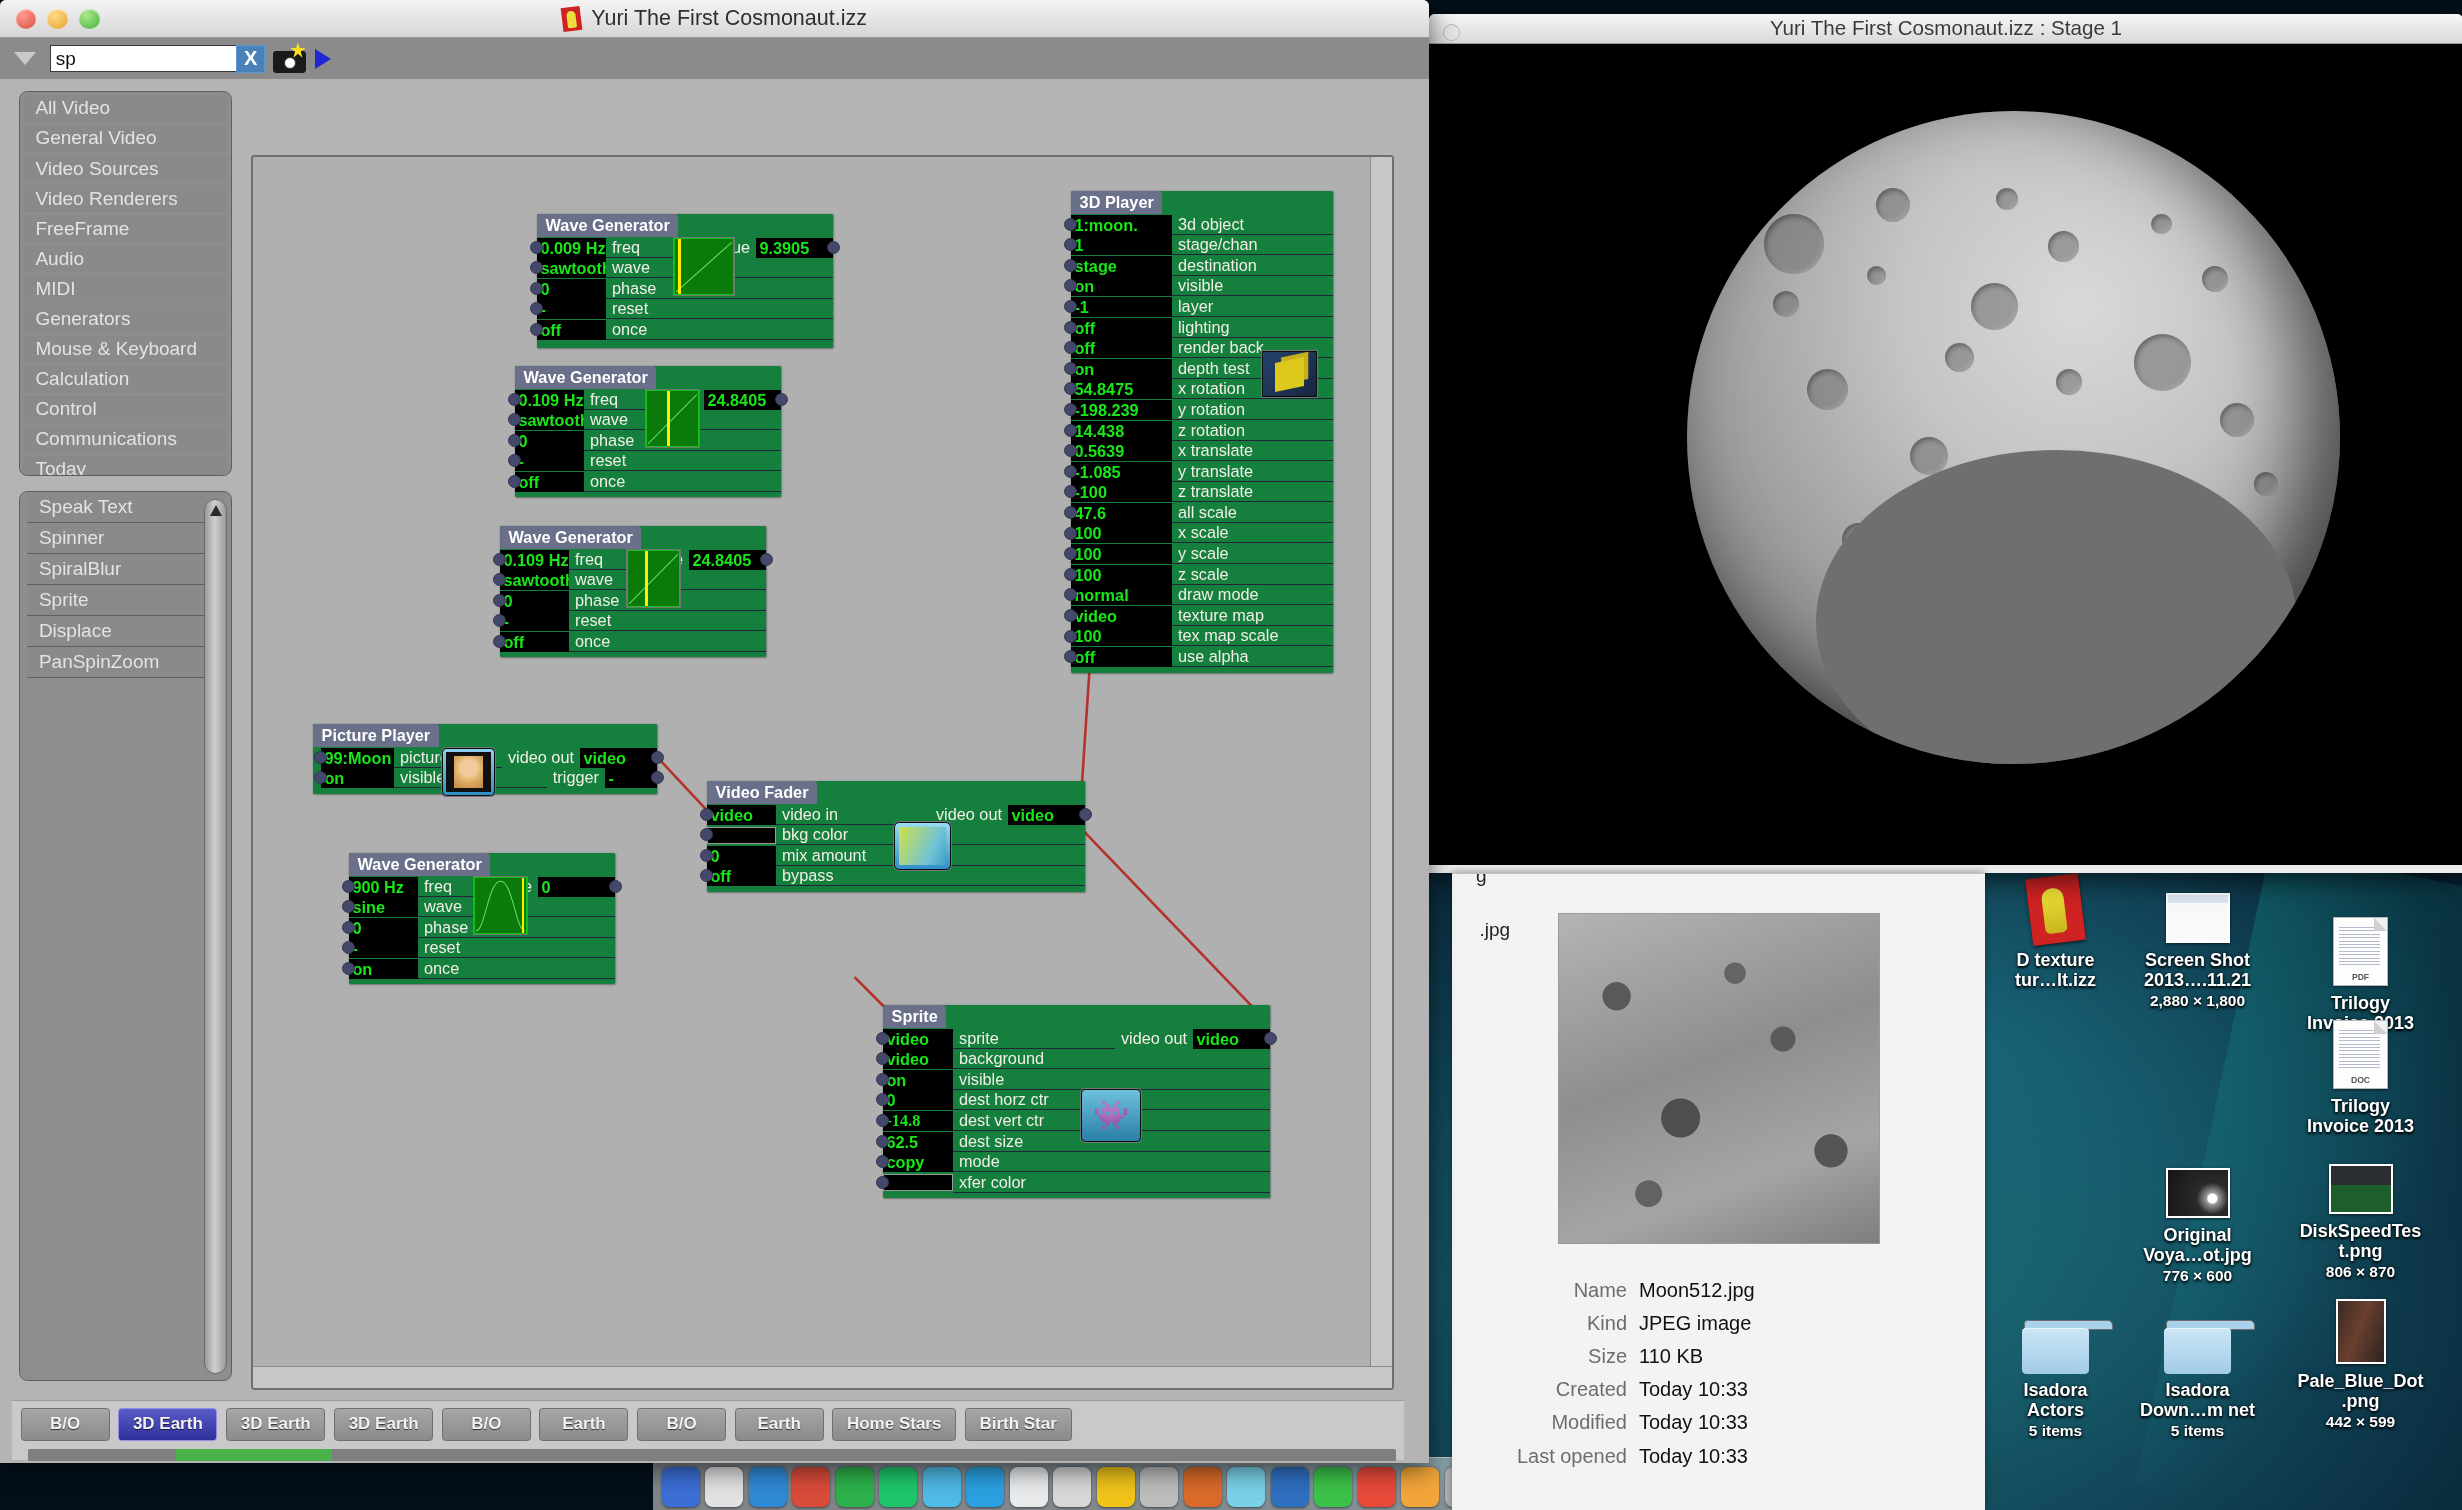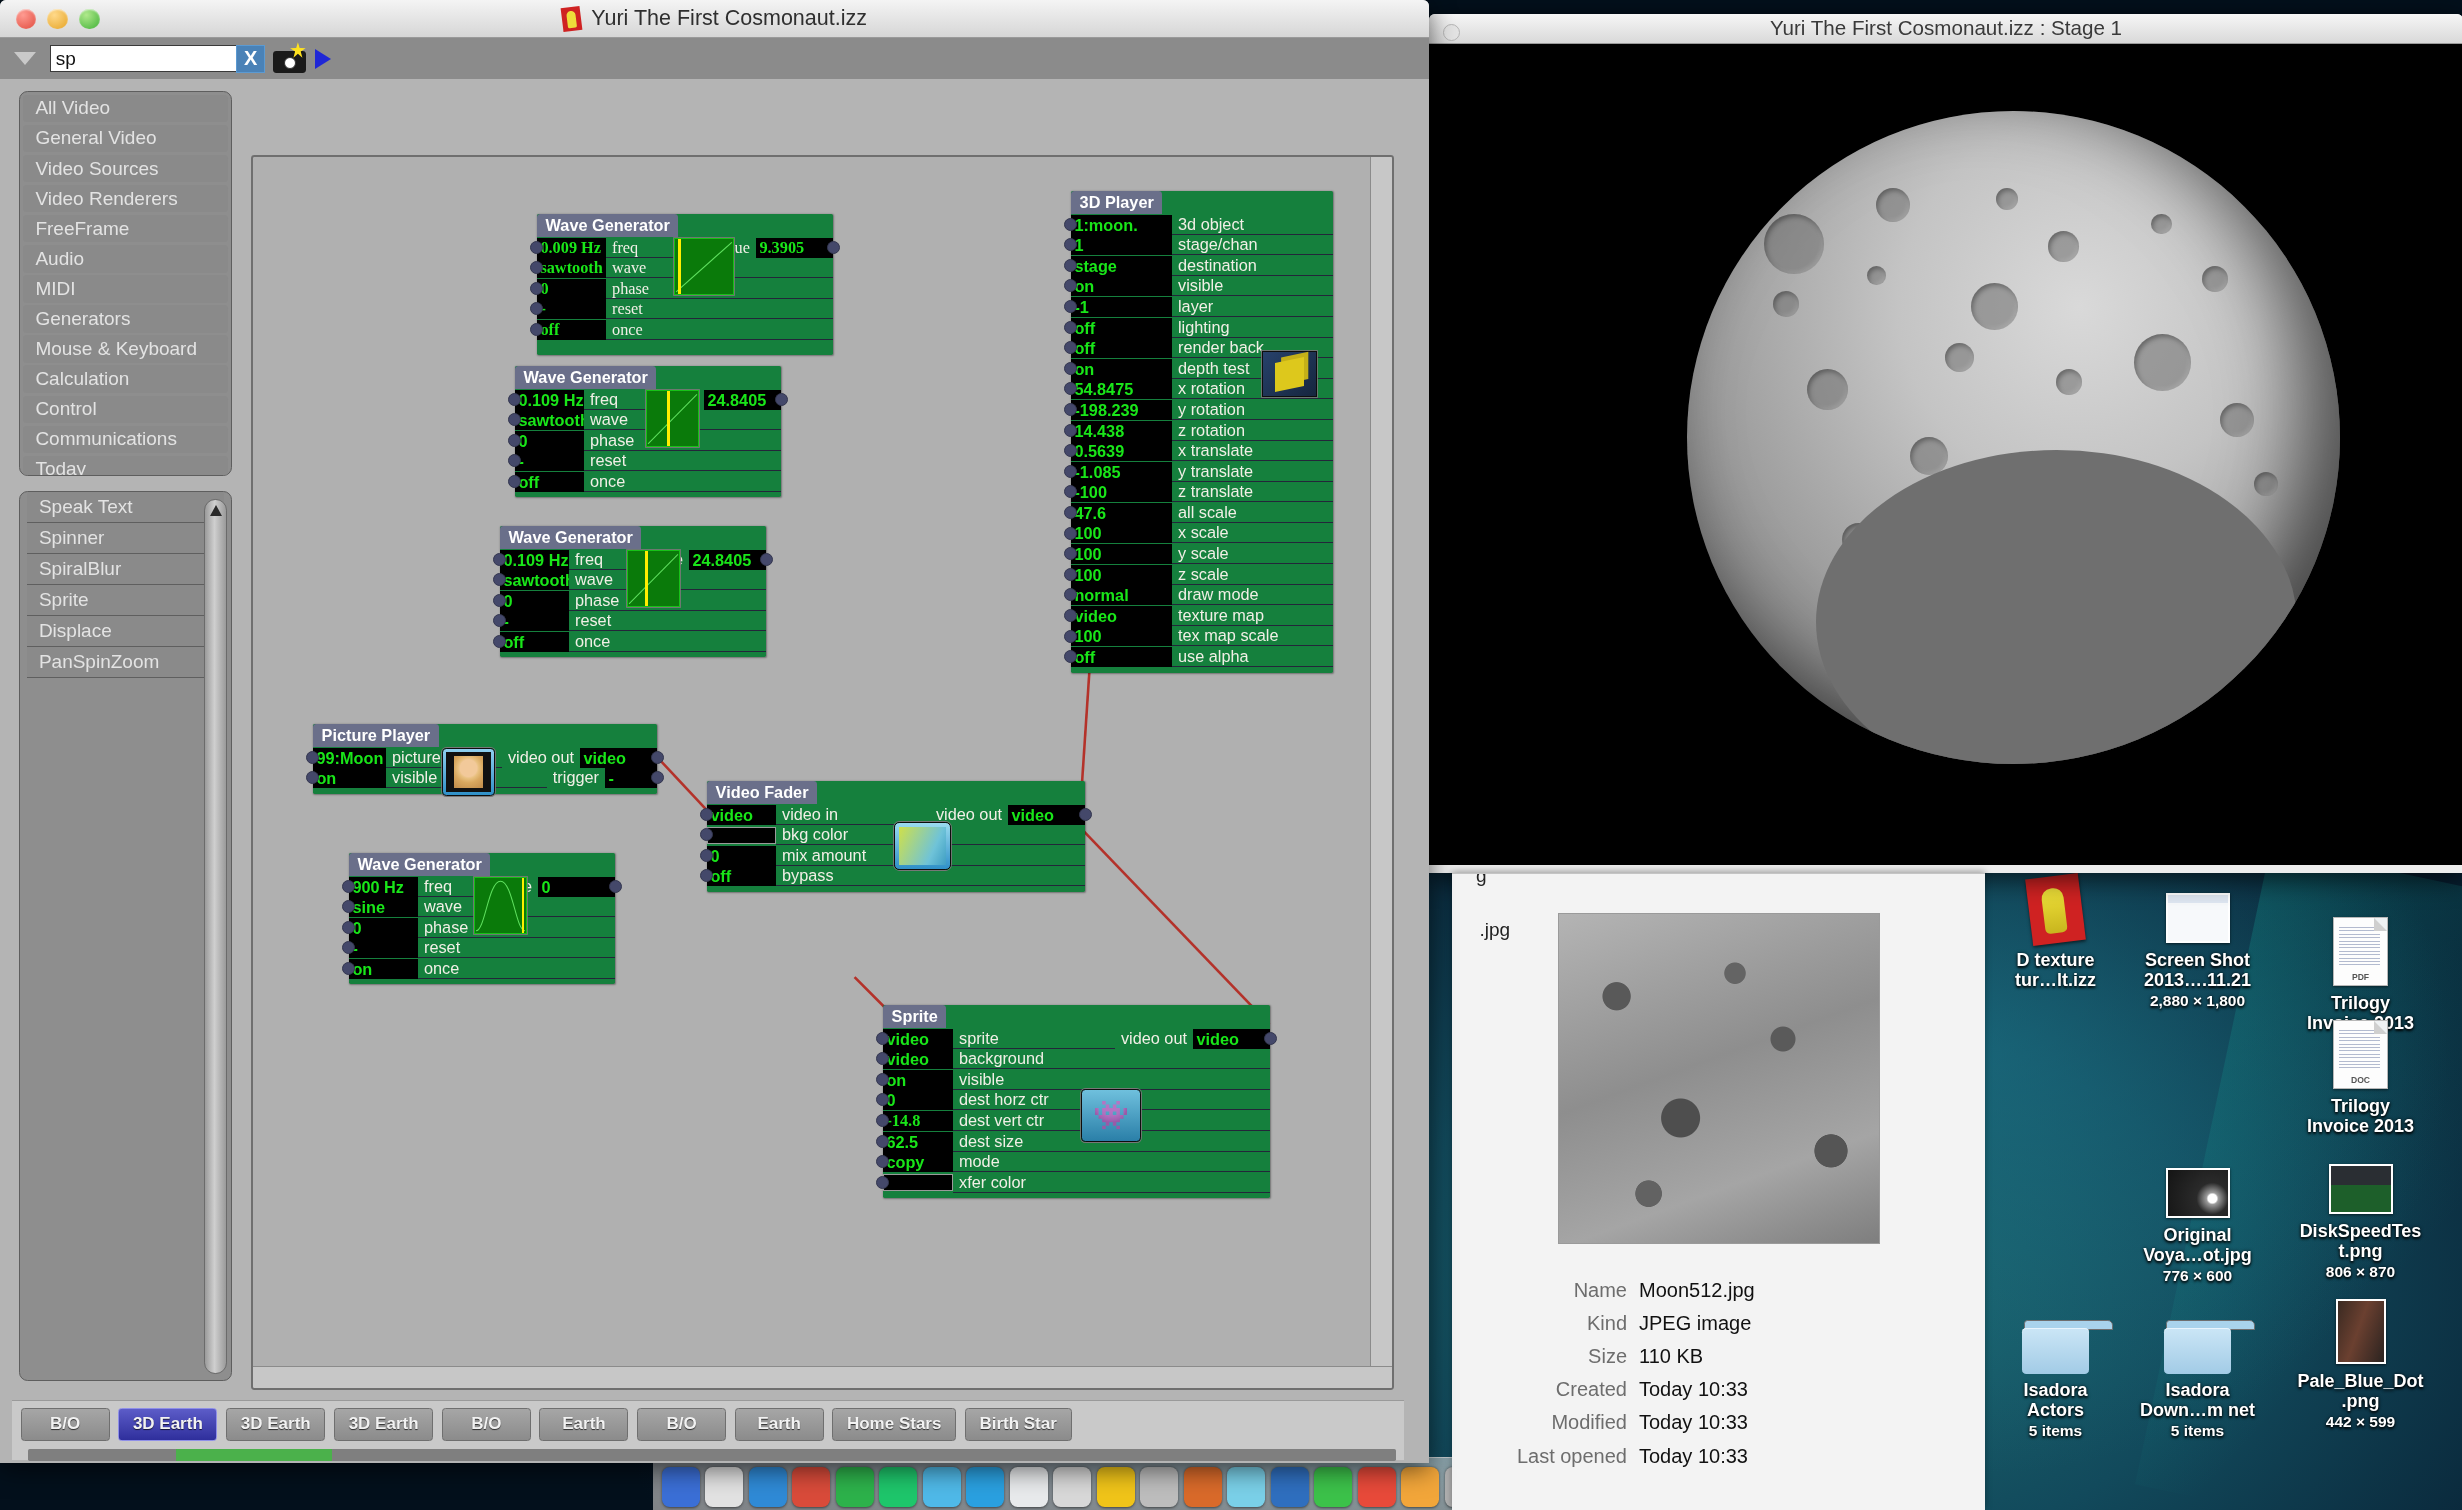--- a/index.html
+++ b/index.html
@@ -425,21 +425,21 @@
     <div class="scene">
       <div class="scene-inner" id="nodes-layer">
         <svg class="wire" width="1143" height="1235" viewBox="0 0 1330 1438">
           <g stroke="#b4322a" stroke-width="3" fill="none">
             <line x1="462" y1="690" x2="535" y2="768"></line>
             <line x1="962" y1="772" x2="1010" y2="45"></line>
             <line x1="962" y1="780" x2="1183" y2="1010"></line>
             <line x1="735" y1="990" x2="700" y2="955"></line>
           </g>
         </svg>
-      <div class="node" style="left: 284px; top: 57px; width: 296px; min-height: 120px;"><div class="ttl">Wave Generator</div><div style="position: relative; padding-bottom: 15px; font-family: Liberation Serif, serif;">
+      <div class="node" style="left: 284px; top: 57px; width: 296px; min-height: 120px;"><div class="ttl">Wave Generator</div><div style="position: relative; padding-bottom: 8px;">
               <div class="prow">
                 <div class="port"></div>
                 <div class="pv" style="width: 69px;">0.009 Hz</div>
                 <div class="pl">freq</div>
                 <div class="pl rt" style="flex: 0 0 auto; margin-left: auto;">value</div>
                 <div class="pv" style="width: 77px;">9.3905</div>
                 <div class="port out"></div>
               </div>
               <div class="prow">
                 <div class="port"></div>
@@ -565,21 +565,21 @@
                 <div class="port"></div>
                 <div class="pv" style="width: 69px;">on</div>
                 <div class="pl">once</div>
               </div>
             </div><div class="wv mon" style="position: absolute; left: 125px; top: 24px; width: 53px; height: 57px;">
               <svg viewBox="0 0 100 100" preserveAspectRatio="none" style="position: absolute; inset: 0px; width: 100%; height: 100%;">
                 <path stroke="#5fe05f" fill="none" stroke-width="2" d="M2,96 C20,96 26,6 50,6 C74,6 80,96 98,96"></path>
               </svg>
               <div class="yl" style="right: 1.7px;"></div>
             </div></div>
-          <div class="node" style="left: 60px; top: 567px; width: 344px; min-height: 62px;"><div class="ttl">Picture Player</div><div style="position: relative; padding-bottom: 5.2px;">
+          <div class="node" style="left: 60px; top: 567px; width: 344px; min-height: 62px;"><div class="ttl">Picture Player</div><div style="position: relative; padding-bottom: 5.2px; margin-left: 8px;">
               <div class="prow">
                 <div class="port"></div>
                 <div class="pv" style="width: 73px;">99:Moon</div>
                 <div class="pl">picture</div>
                 <div class="pl rt" style="flex: 0 0 auto; margin-left: auto;">video out</div>
                 <div class="pv" style="width: 77px;">video</div>
                 <div class="port out"></div>
               </div>
               <div class="prow">
                 <div class="port"></div>

